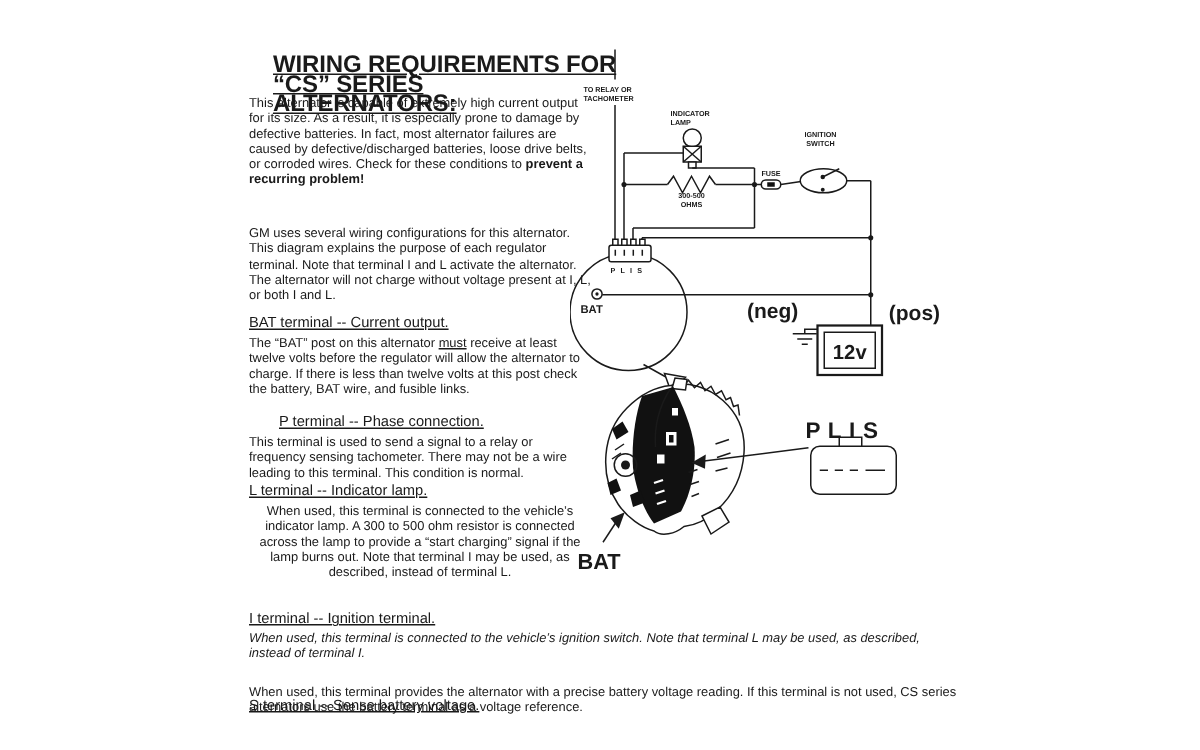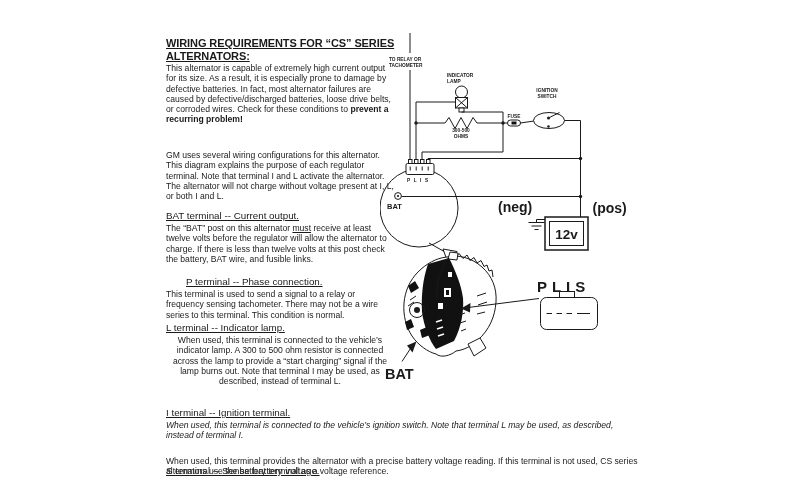--- a/index.html
+++ b/index.html
@@ -1,21 +1,21 @@
 <!DOCTYPE html>
 <html><head>
 <meta charset="utf-8">
 <style>
   html,body { margin:0; padding:0; background:#fff; }
   .page {
     position:relative; width:800px; height:500px; background:#ffffff;
     font-family:"Liberation Sans", sans-serif; color:#1a1a1a; overflow:hidden;
   }
   .blk { position:absolute; }
-  .title { font-size:11px; font-weight:bold; text-decoration:underline; line-height:13px; letter-spacing:-0.1px; }
+  .title { font-size:16px; font-weight:bold; text-decoration:underline; line-height:13px; letter-spacing:-0.1px;margin-left:16px; }
   .body-text { font-size:8.6px; line-height:10.3px; }
   .heading { font-size:9.8px; text-decoration:underline; line-height:11px; }
   .b { font-weight:bold; }
   .bu { font-weight:normal; text-decoration:underline; }
 
   
   svg { position:absolute; left:380px; top:15px; }
   .w  { stroke:#1a1a1a; stroke-width:1; fill:none; }
   .w2 { stroke:#1a1a1a; stroke-width:1.5; fill:none; }
   .wf { stroke:#1a1a1a; stroke-width:1; fill:#ffffff; }
@@ -41,21 +41,21 @@
   </div>
 
   <div class="blk body-text" style="left:166px; top:63px; width:228px;"><span>This alternator is capable of extremely high current output for its size.  As a result, it is especially prone to damage by defective batteries.  In fact, most alternator failures are caused by defective/discharged batteries, loose drive belts, or corroded wires.  Check for these conditions to </span><span class="b">prevent a recurring problem!</span></div>
 
   <div class="blk body-text" style="left:166px; top:150px; width:228px;">GM uses several wiring configurations for this alternator.  This diagram explains the purpose of each regulator terminal.  Note that terminal I and L activate the alternator.  The alternator will not charge without voltage present at I, L, or both I and L.</div>
 
   <div class="blk heading" style="left:166px; top:210px; width:260px;">BAT terminal -- Current output.</div>
   <div class="blk body-text" style="left:166px; top:223px; width:228px;"><span>The “BAT” post on this alternator </span><span class="bu">must</span><span> receive at least twelve volts before the regulator will allow the alternator to charge.  If there is less than twelve volts at this post check the battery, BAT wire, and fusible links.</span></div>
 
   <div class="blk heading" style="left:166px; top:276px; width:260px;margin-left:20px;">P terminal -- Phase connection.</div>
-  <div class="blk body-text" style="left:166px; top:289px; width:228px;">This terminal is used to send a signal to a relay or frequency sensing tachometer.  There may not be a wire series to this terminal.  This condition is normal.</div>
+  <div class="blk body-text" style="left:166px; top:289px; width:228px;">This terminal is used to send a signal to a relay or frequency sensing tachometer.  There may not be a wire leading to this terminal.  This condition is normal.</div>
 
   <div class="blk heading" style="left:166px; top:322px; width:260px;">L terminal -- Indicator lamp.</div>
   <div class="blk body-text" style="left:166px; top:335px; width:228px;text-align:center;">When used, this terminal is connected to the vehicle’s indicator lamp.  A 300 to 500 ohm resistor is connected across the lamp to provide a “start charging” signal if the lamp burns out.  Note that terminal I may be used, as described, instead of terminal L.</div>
 
   <div class="blk heading" style="left:166px; top:407px; width:300px;">I terminal -- Ignition terminal.</div>
   <div class="blk body-text" style="left:166px; top:420px; width:474px;font-style:italic;">When used, this terminal is connected to the vehicle’s ignition switch.  Note that terminal L may be used, as described, instead of terminal I.</div>
 
   <div class="blk heading" style="left:166px; top:465px; width:300px;">S terminal -- Sense battery voltage.</div>
   <div class="blk body-text" style="left:166px; top:456px; width:474px;">When used, this terminal provides the alternator with a precise battery voltage reading.  If this terminal is not used, CS series alternators use the battery terminal as a voltage reference.</div>
 

